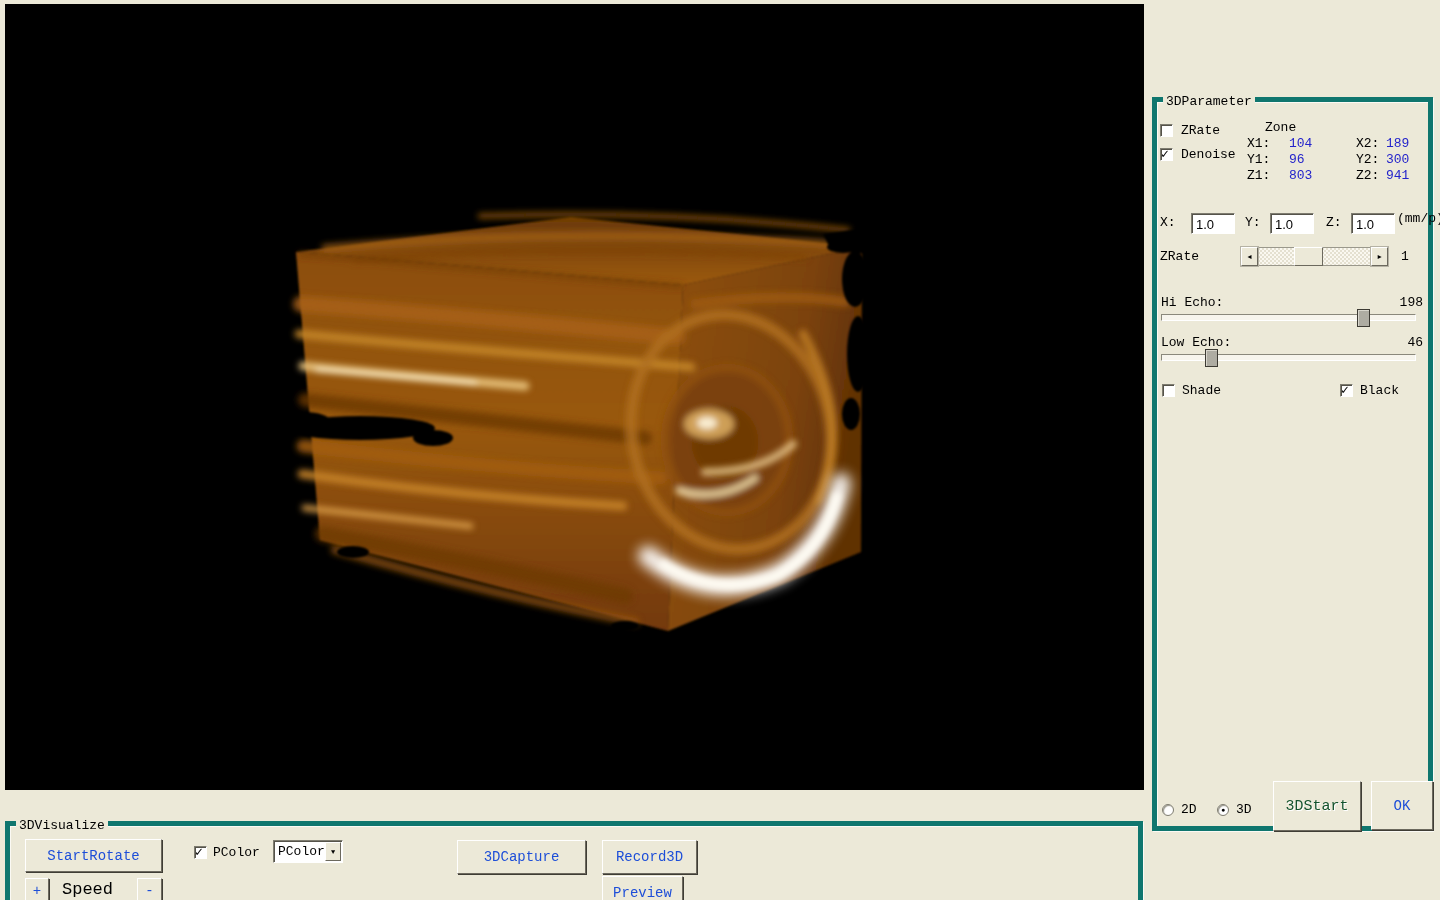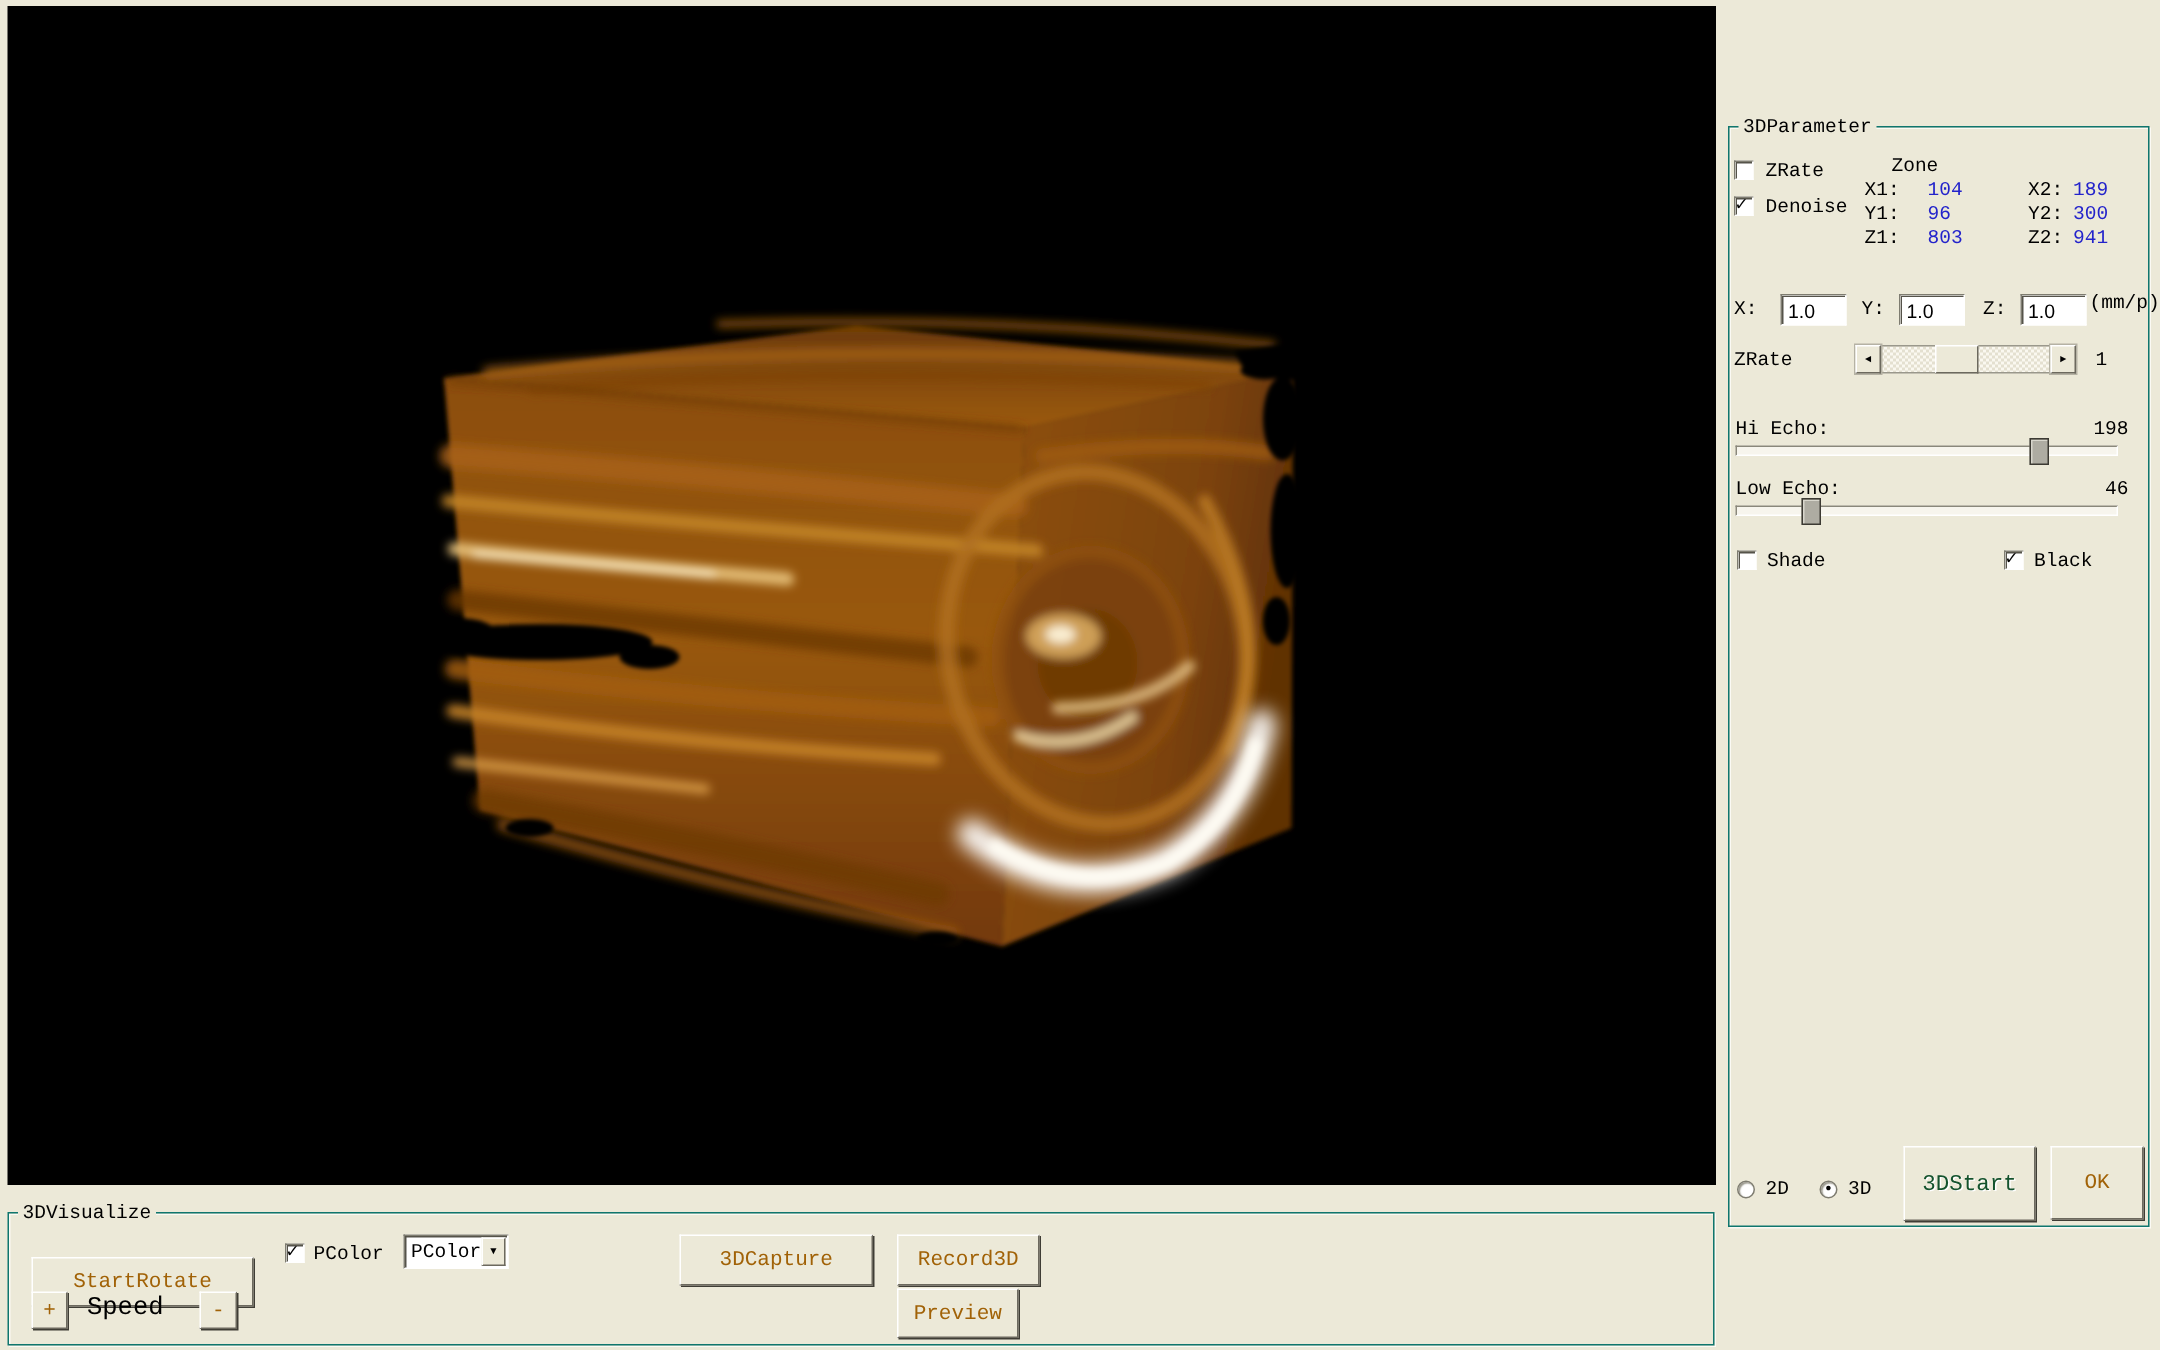--- a/index.html
+++ b/index.html
@@ -12,22 +12,23 @@
   .abs { position:absolute; }
   .lbl { position:absolute; font-size:13px; line-height:14px; white-space:nowrap; }
   .val-blue { color:#2323cb; }
 
   
   #viewport { left:5px; top:4px; width:1139px; height:786px; background:#000; }
 
   
   .group {
     position:absolute;
-    border:1px solid #0f766e;
+    border:5px solid #0f766e;
     box-shadow: inset 1px 1px 0 #fbfaf4, 1px 1px 0 #fbfaf4;
+    margin-top: 13px;
   }
   .group-title {
     position:absolute; top:-8px; left:6px;
     background:#ece9d8; padding:0 3px; font-size:13px; line-height:15px;
   }
 
   
   .cb {
     position:absolute; width:13px; height:13px; background:#fff;
     border:1px solid; border-color:#7e7c70 #fff #fff #7e7c70;
@@ -41,21 +42,21 @@
     border:1px solid #7e7c70; box-shadow: inset 1px 1px 1px #9a988c;
     display:flex; align-items:center; justify-content:center;
   }
   .radio .dot { font-size:7px; line-height:7px; color:#000; }
 
   .btn {
     position:absolute; background:#ece9d8;
     border:1px solid; border-color:#ffffff #6c695e #6c695e #ffffff;
     box-shadow: 1px 1px 0 #3f3d35;
     display:flex; align-items:center; justify-content:center;
-    font-family:inherit; font-size:14px; color:#a16207; cursor:default;
+    font-family:inherit; font-size:14px; color:#1d4ed8; cursor:default;
   }
   .btn.disabled { color:#14532d; text-shadow:1px 1px 0 #fff;text-align:center; }
 
   .tinput {
     position:absolute; background:#fff;
     border:1px solid; border-color:#7e7c70 #fff #fff #7e7c70;
     box-shadow: inset 1px 1px 0 #55534a;
     font-family:Liberation Sans, sans-serif; font-size:13px; padding:2px 0 0 4px; color:#000;
   }
 
@@ -270,21 +271,21 @@
   </span>
   <span class="lbl" style="left:79px; top:701px;">3D</span>
 
   <button class="btn disabled" style="left:116px; top:679px; width:88px; height:50px; font-size:15px;">3DStart</button>
   <button class="btn" style="left:214px; top:679px; width:62px; height:49px;">OK</button>
 </div>
 
 <div class="group" id="vis-group" style="left:5px; top:808px; width:1138px; height:89px;">
   <span class="group-title">3DVisualize</span>
 
-  <button class="btn" style="left:15px; top:29px; width:148px; height:33px;">StartRotate</button>
+  <button class="btn" style="left:15px; top:13px; width:137px; height:33px;">StartRotate</button>
 
   <button class="btn" style="left:15px; top:52px; width:24px; height:25px;">+</button>
   <span class="lbl" style="left:52px; top:57px; font-size:17px;">Speed</span>
   <button class="btn" style="left:127px; top:52px; width:25px; height:25px;">-</button>
 
   <span class="cb" style="left:184px; top:20px;">
     <span class="mark">✓</span>
   </span>
   <span class="lbl" style="left:203px; top:20px;">PColor</span>
 

